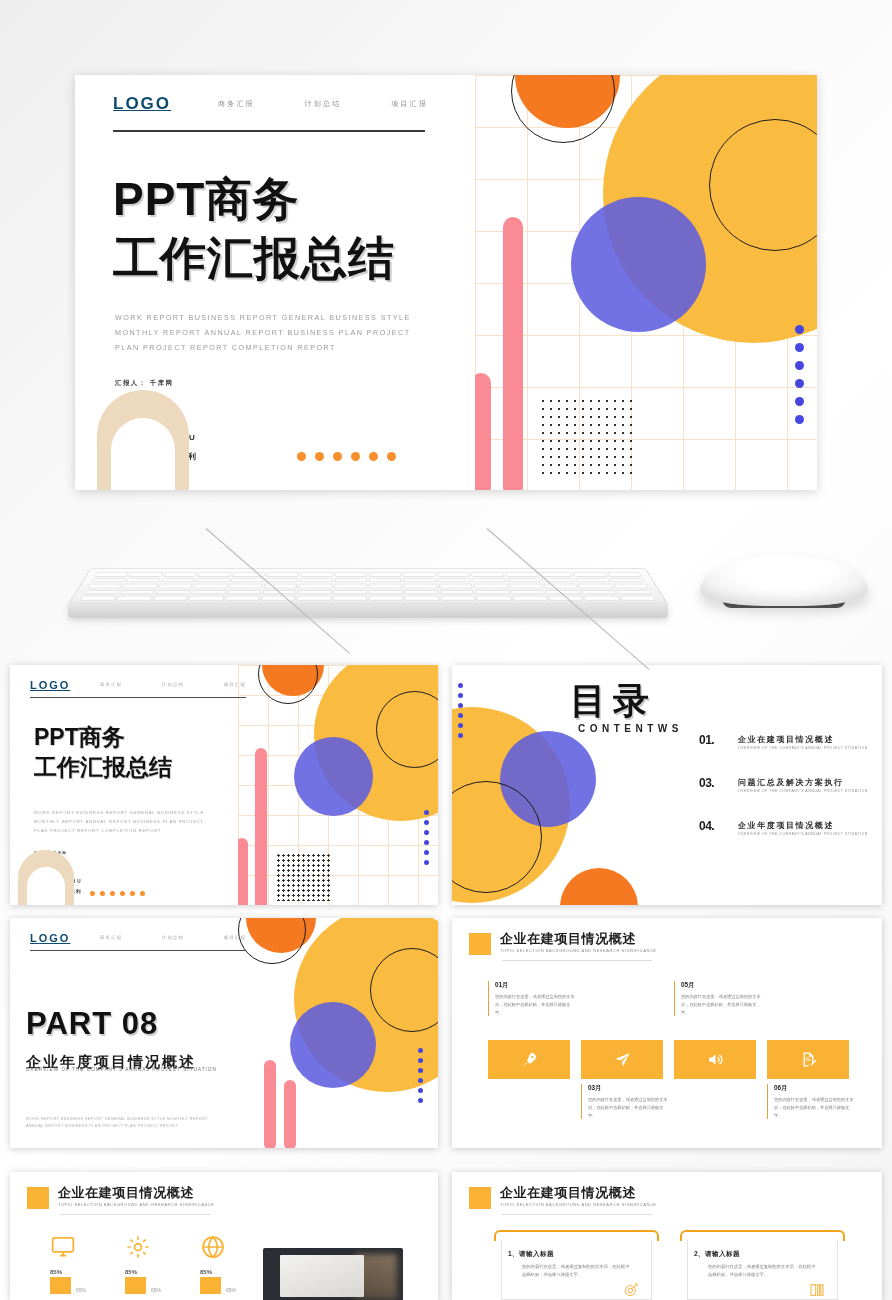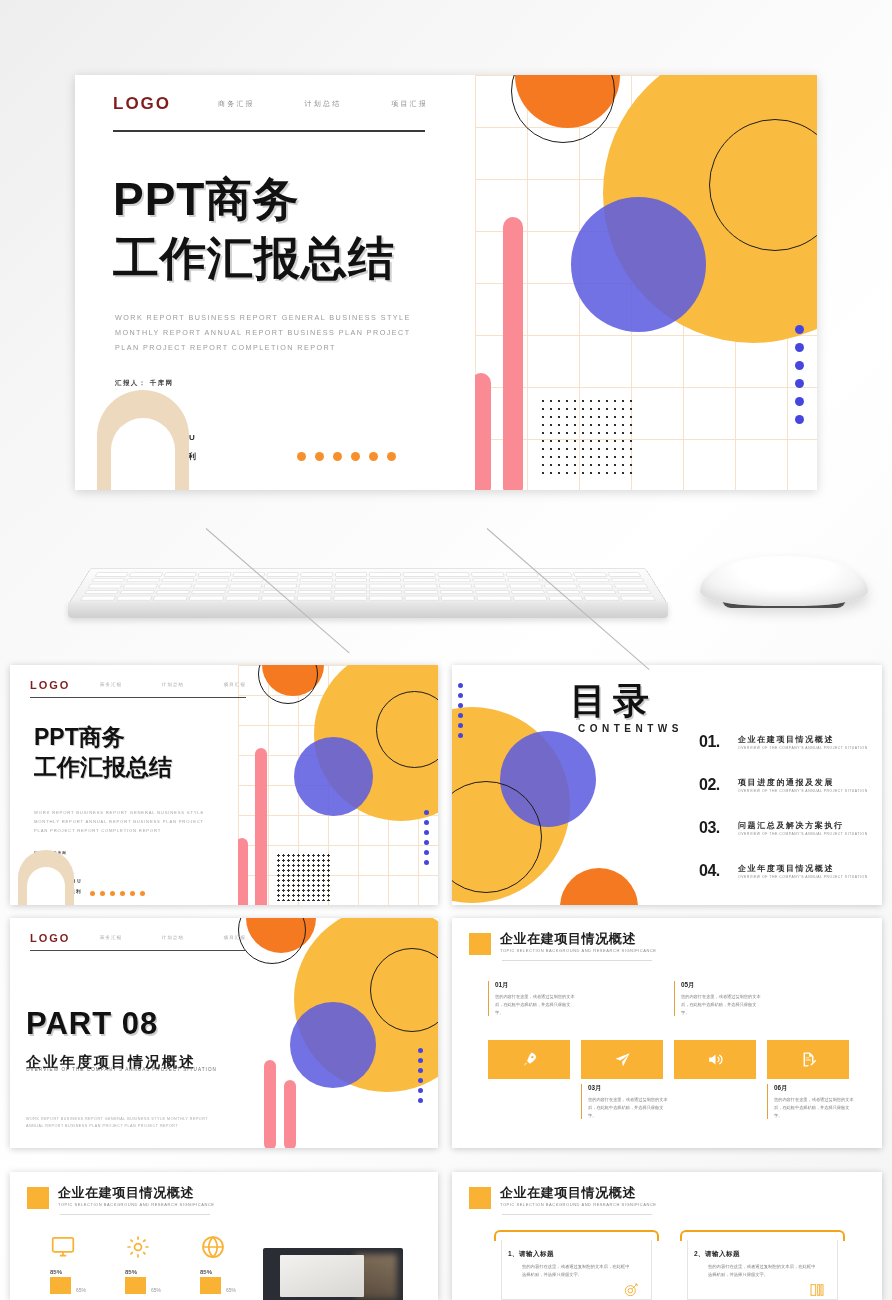--- a/index.html
+++ b/index.html
@@ -19,21 +19,21 @@
   .gridpaper{ position:absolute; inset:0;
      background-image:
        linear-gradient(to right, #f6ddc0 1px, transparent 1px),
        linear-gradient(to bottom, #f6ddc0 1px, transparent 1px);
      opacity:.85; }
 
   
   #hero { left:75px; top:75px; width:742px; height:415px; }
   #hero .left { position:absolute; left:0; top:0; width:400px; height:100%; z-index:6;}
   #hero .navbar{ position:absolute; left:38px; top:17px; width:312px; height:34px;}
-  .logo{ font-weight:bold; letter-spacing:2px; color:#7f1d1d; }
+  .logo{ font-weight:bold; letter-spacing:2px; color:#0c4a6e;text-decoration:underline; }
   #hero .logo{ font-size:17px; position:absolute; left:0; top:2px;}
   .navlinks{ position:absolute; left:105px; top:7px; width:210px; display:flex;
              justify-content:space-between; }
   .navlinks span{ font-size:7px; letter-spacing:2.2px; color:#8b8b8b; }
   .navrule{ position:absolute; left:38px; top:55px; width:312px; height:2px; background:#3a3a3a;}
 
   #hero h1{ position:absolute; left:38px; top:95px; font-size:46px; line-height:1.28;
             font-weight:bold; color:#111; letter-spacing:1px;
             text-shadow:2px 2px 0 rgba(0,0,0,.18); }
   #hero .eng{ position:absolute; left:40px; top:236px; font-size:7.2px; line-height:2.05;
@@ -129,21 +129,21 @@
   #t1 .dotrow{ left:80px; top:226px; gap:5px;}
   #t1 .dotrow i{ width:5px; height:5px;}
 
   
   #t2 .toc-title{ position:absolute; left:118px; top:12px; font-size:36px; font-weight:bold;
         letter-spacing:7px; color:#111; z-index:8; text-shadow:1.5px 1.5px 0 rgba(0,0,0,.2);}
   #t2 .toc-sub{ position:absolute; left:126px; top:58px; font-size:10px; font-weight:bold;
         letter-spacing:4.5px; color:#222; z-index:8;}
   .toc-list{ position:absolute; left:247px; top:68px; width:175px; z-index:8;}
   .toc-item{ position:relative; height:43px; }
-  .toc-num{ position:absolute; left:0; top:0; font-size:16px; font-weight:bold; color:#1b1b1b;
+  .toc-num{ position:absolute; left:0; top:0; font-size:12px; font-weight:bold; color:#1b1b1b;
             letter-spacing:-.5px;}
   .toc-cn{ position:absolute; left:39px; top:1px; font-size:8px; font-weight:bold;
            letter-spacing:1.6px; color:#2e2e2e; white-space:nowrap;}
   .toc-en{ position:absolute; left:39px; top:13px; font-size:3.4px; letter-spacing:.55px;
            color:#8d8d8d; white-space:nowrap;}
 
   
   #t3 .part{ position:absolute; left:16px; top:88px; font-size:31px; font-weight:bold;
              color:#111; letter-spacing:1px; text-shadow:1.5px 1.5px 0 rgba(0,0,0,.2);}
   #t3 .part-cn{ position:absolute; left:16px; top:135px; font-size:15px; font-weight:bold;
@@ -425,25 +425,20 @@
     </div>
     <div class="toc-title">目录</div>
     <div class="toc-sub">CONTENTWS</div>
     <div class="toc-list">
       <div class="toc-item">
         <div class="toc-num">01.</div>
         <div class="toc-cn">企业在建项目情况概述</div>
         <div class="toc-en">OVERVIEW OF THE COMPANY'S ANNUAL PROJECT SITUATION</div>
       </div>
       <div class="toc-item">
-        <div class="toc-num">02.</div>
-        <div class="toc-cn">项目进度的通报及发展</div>
-        <div class="toc-en">OVERVIEW OF THE COMPANY'S ANNUAL PROJECT SITUATION</div>
-      </div>
-      <div class="toc-item">
         <div class="toc-num">03.</div>
         <div class="toc-cn">问题汇总及解决方案执行</div>
         <div class="toc-en">OVERVIEW OF THE COMPANY'S ANNUAL PROJECT SITUATION</div>
       </div>
       <div class="toc-item">
         <div class="toc-num">04.</div>
         <div class="toc-cn">企业年度项目情况概述</div>
         <div class="toc-en">OVERVIEW OF THE COMPANY'S ANNUAL PROJECT SITUATION</div>
       </div>
     </div>

